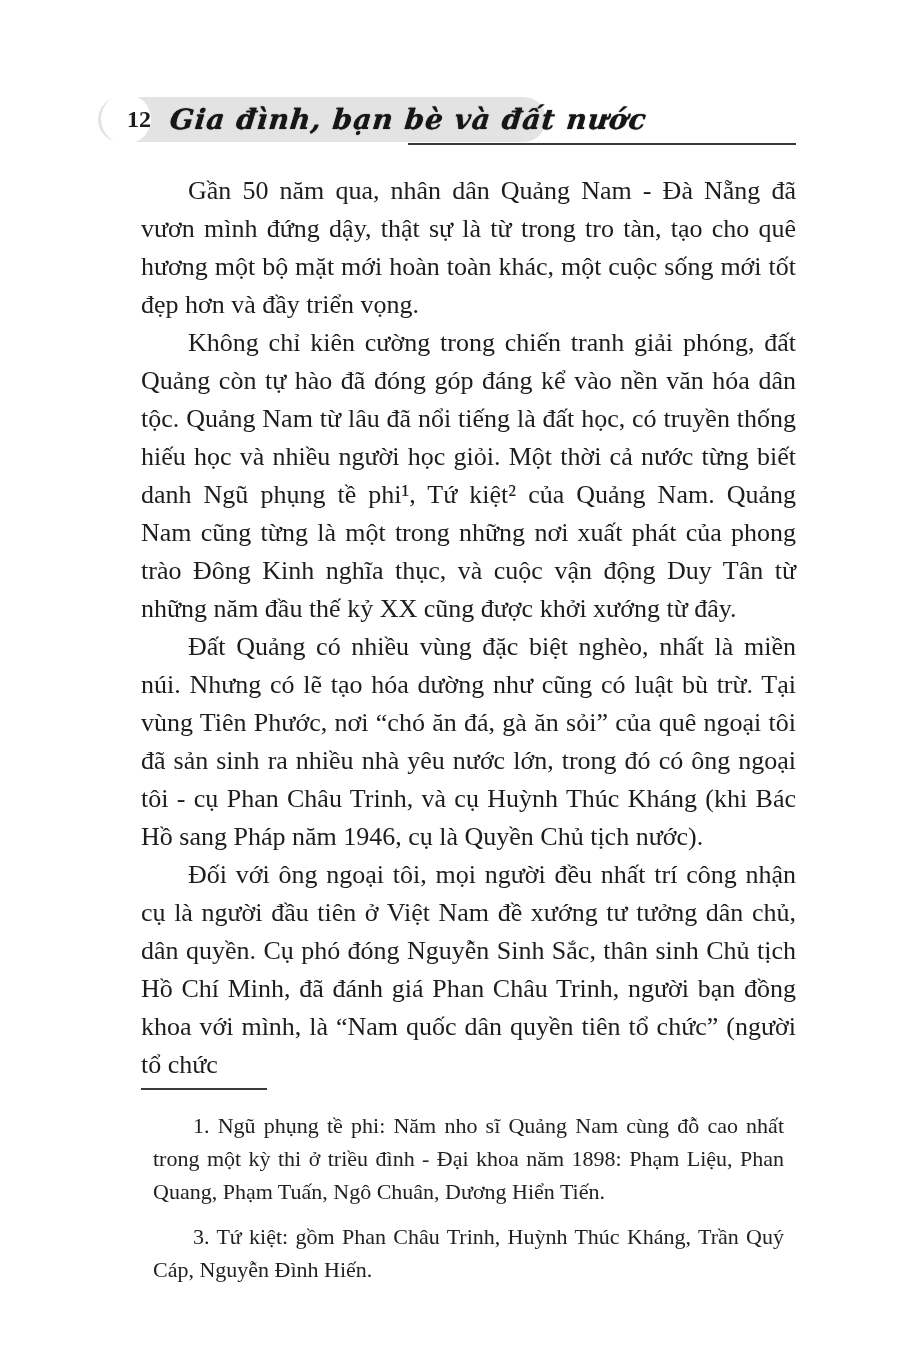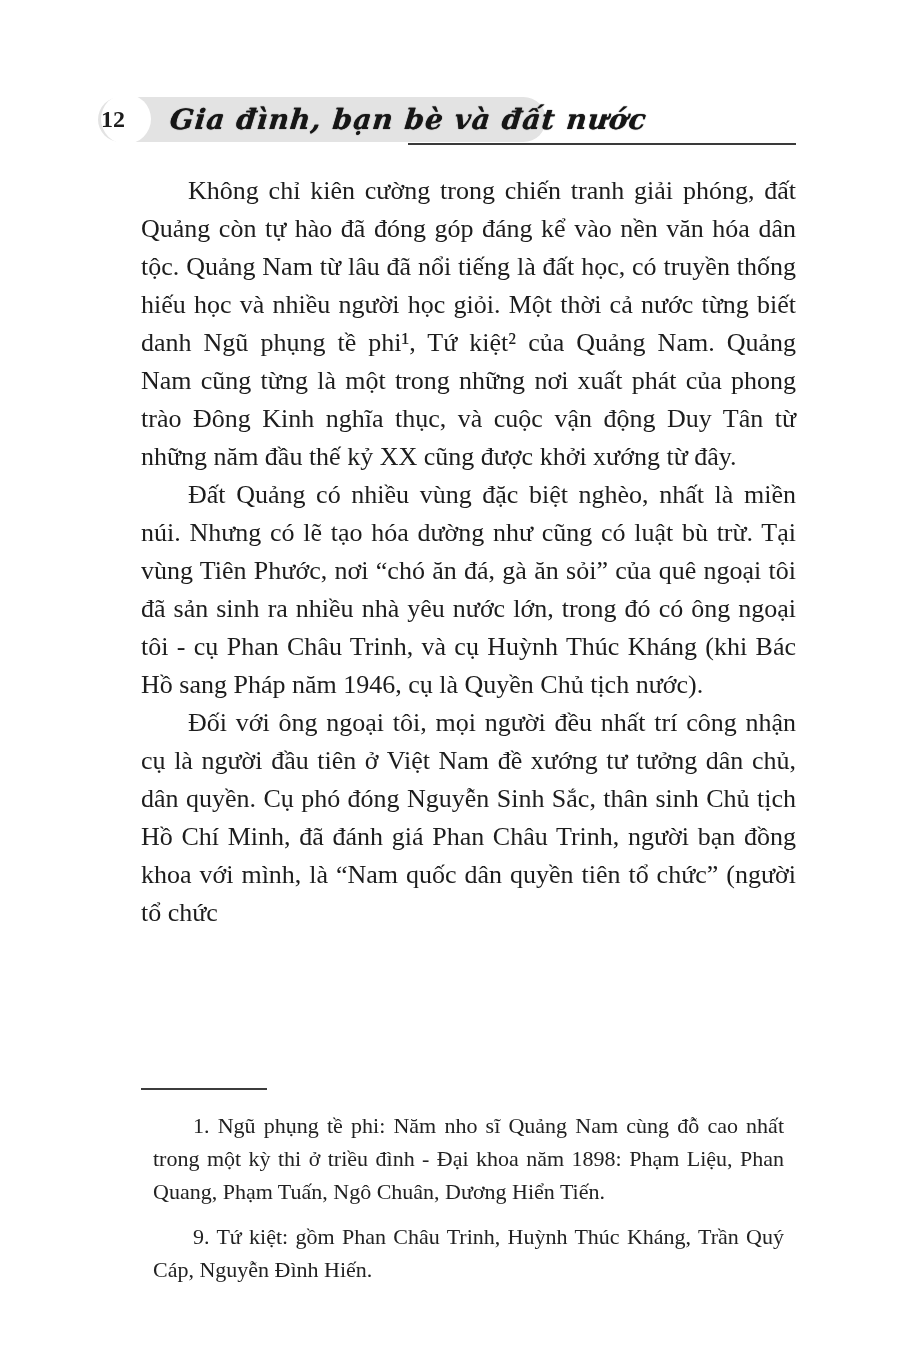--- a/index.html
+++ b/index.html
@@ -32,21 +32,21 @@
   .page-number-badge {
     position: absolute;
     left: 3px;
     top: -3px;
     width: 50px;
     height: 50px;
     background: #ffffff;
     border-radius: 50%;
     display: flex;
     align-items: center;
-    justify-content: flex-start;
+    justify-content: flex-end;
   }
   .page-number-badge span {
     font-weight: bold;
     font-size: 24px;
     color: #1c1c1c;
   }
   .chapter-title {
     flex: 1;
     padding-left: 72px;
     text-align: center;
@@ -118,25 +118,26 @@
     <div class="header-pill">
       <div class="page-number-badge">
         <span>12</span>
       </div>
       <div class="chapter-title">Gia đình, bạn bè và đất nước</div>
     </div>
     <div class="header-rule"></div>
   </header>
 
   <main class="body-text">
+    <p>Gần 50 năm qua, nhân dân Quảng Nam - Đà Nẵng đã vươn mình đứng dậy, thật sự là từ trong tro tàn, tạo cho quê hương một bộ mặt mới hoàn toàn khác, một cuộc sống mới tốt đẹp hơn và đầy triển vọng.</p>
     <p>Không chỉ kiên cường trong chiến tranh giải phóng, đất Quảng còn tự hào đã đóng góp đáng kể vào nền văn hóa dân tộc. Quảng Nam từ lâu đã nổi tiếng là đất học, có truyền thống hiếu học và nhiều người học giỏi. Một thời cả nước từng biết danh Ngũ phụng tề phi¹, Tứ kiệt² của Quảng Nam. Quảng Nam cũng từng là một trong những nơi xuất phát của phong trào Đông Kinh nghĩa thục, và cuộc vận động Duy Tân từ những năm đầu thế kỷ XX cũng được khởi xướng từ đây.</p>
     <p>Đất Quảng có nhiều vùng đặc biệt nghèo, nhất là miền núi. Nhưng có lẽ tạo hóa dường như cũng có luật bù trừ. Tại vùng Tiên Phước, nơi “chó ăn đá, gà ăn sỏi” của quê ngoại tôi đã sản sinh ra nhiều nhà yêu nước lớn, trong đó có ông ngoại tôi - cụ Phan Châu Trinh, và cụ Huỳnh Thúc Kháng (khi Bác Hồ sang Pháp năm 1946, cụ là Quyền Chủ tịch nước).</p>
     <p>Đối với ông ngoại tôi, mọi người đều nhất trí công nhận cụ là người đầu tiên ở Việt Nam đề xướng tư tưởng dân chủ, dân quyền. Cụ phó đóng Nguyễn Sinh Sắc, thân sinh Chủ tịch Hồ Chí Minh, đã đánh giá Phan Châu Trinh, người bạn đồng khoa với mình, là “Nam quốc dân quyền tiên tổ chức” (người tổ chức</p>
   </main>
 
   <div class="footnote-rule"></div>
 
   <section class="footnotes">
     <p>1. Ngũ phụng tề phi: Năm nho sĩ Quảng Nam cùng đỗ cao nhất trong một kỳ thi ở triều đình - Đại khoa năm 1898: Phạm Liệu, Phan Quang, Phạm Tuấn, Ngô Chuân, Dương Hiển Tiến.</p>
-    <p>9. Tứ kiệt: gồm Phan Châu Trinh, Huỳnh Thúc Kháng, Trần Quý Cáp, Nguyễn Đình Hiến.</p>
+    <p>3. Tứ kiệt: gồm Phan Châu Trinh, Huỳnh Thúc Kháng, Trần Quý Cáp, Nguyễn Đình Hiến.</p>
   </section>
 
 </div>
 
 </body></html>

